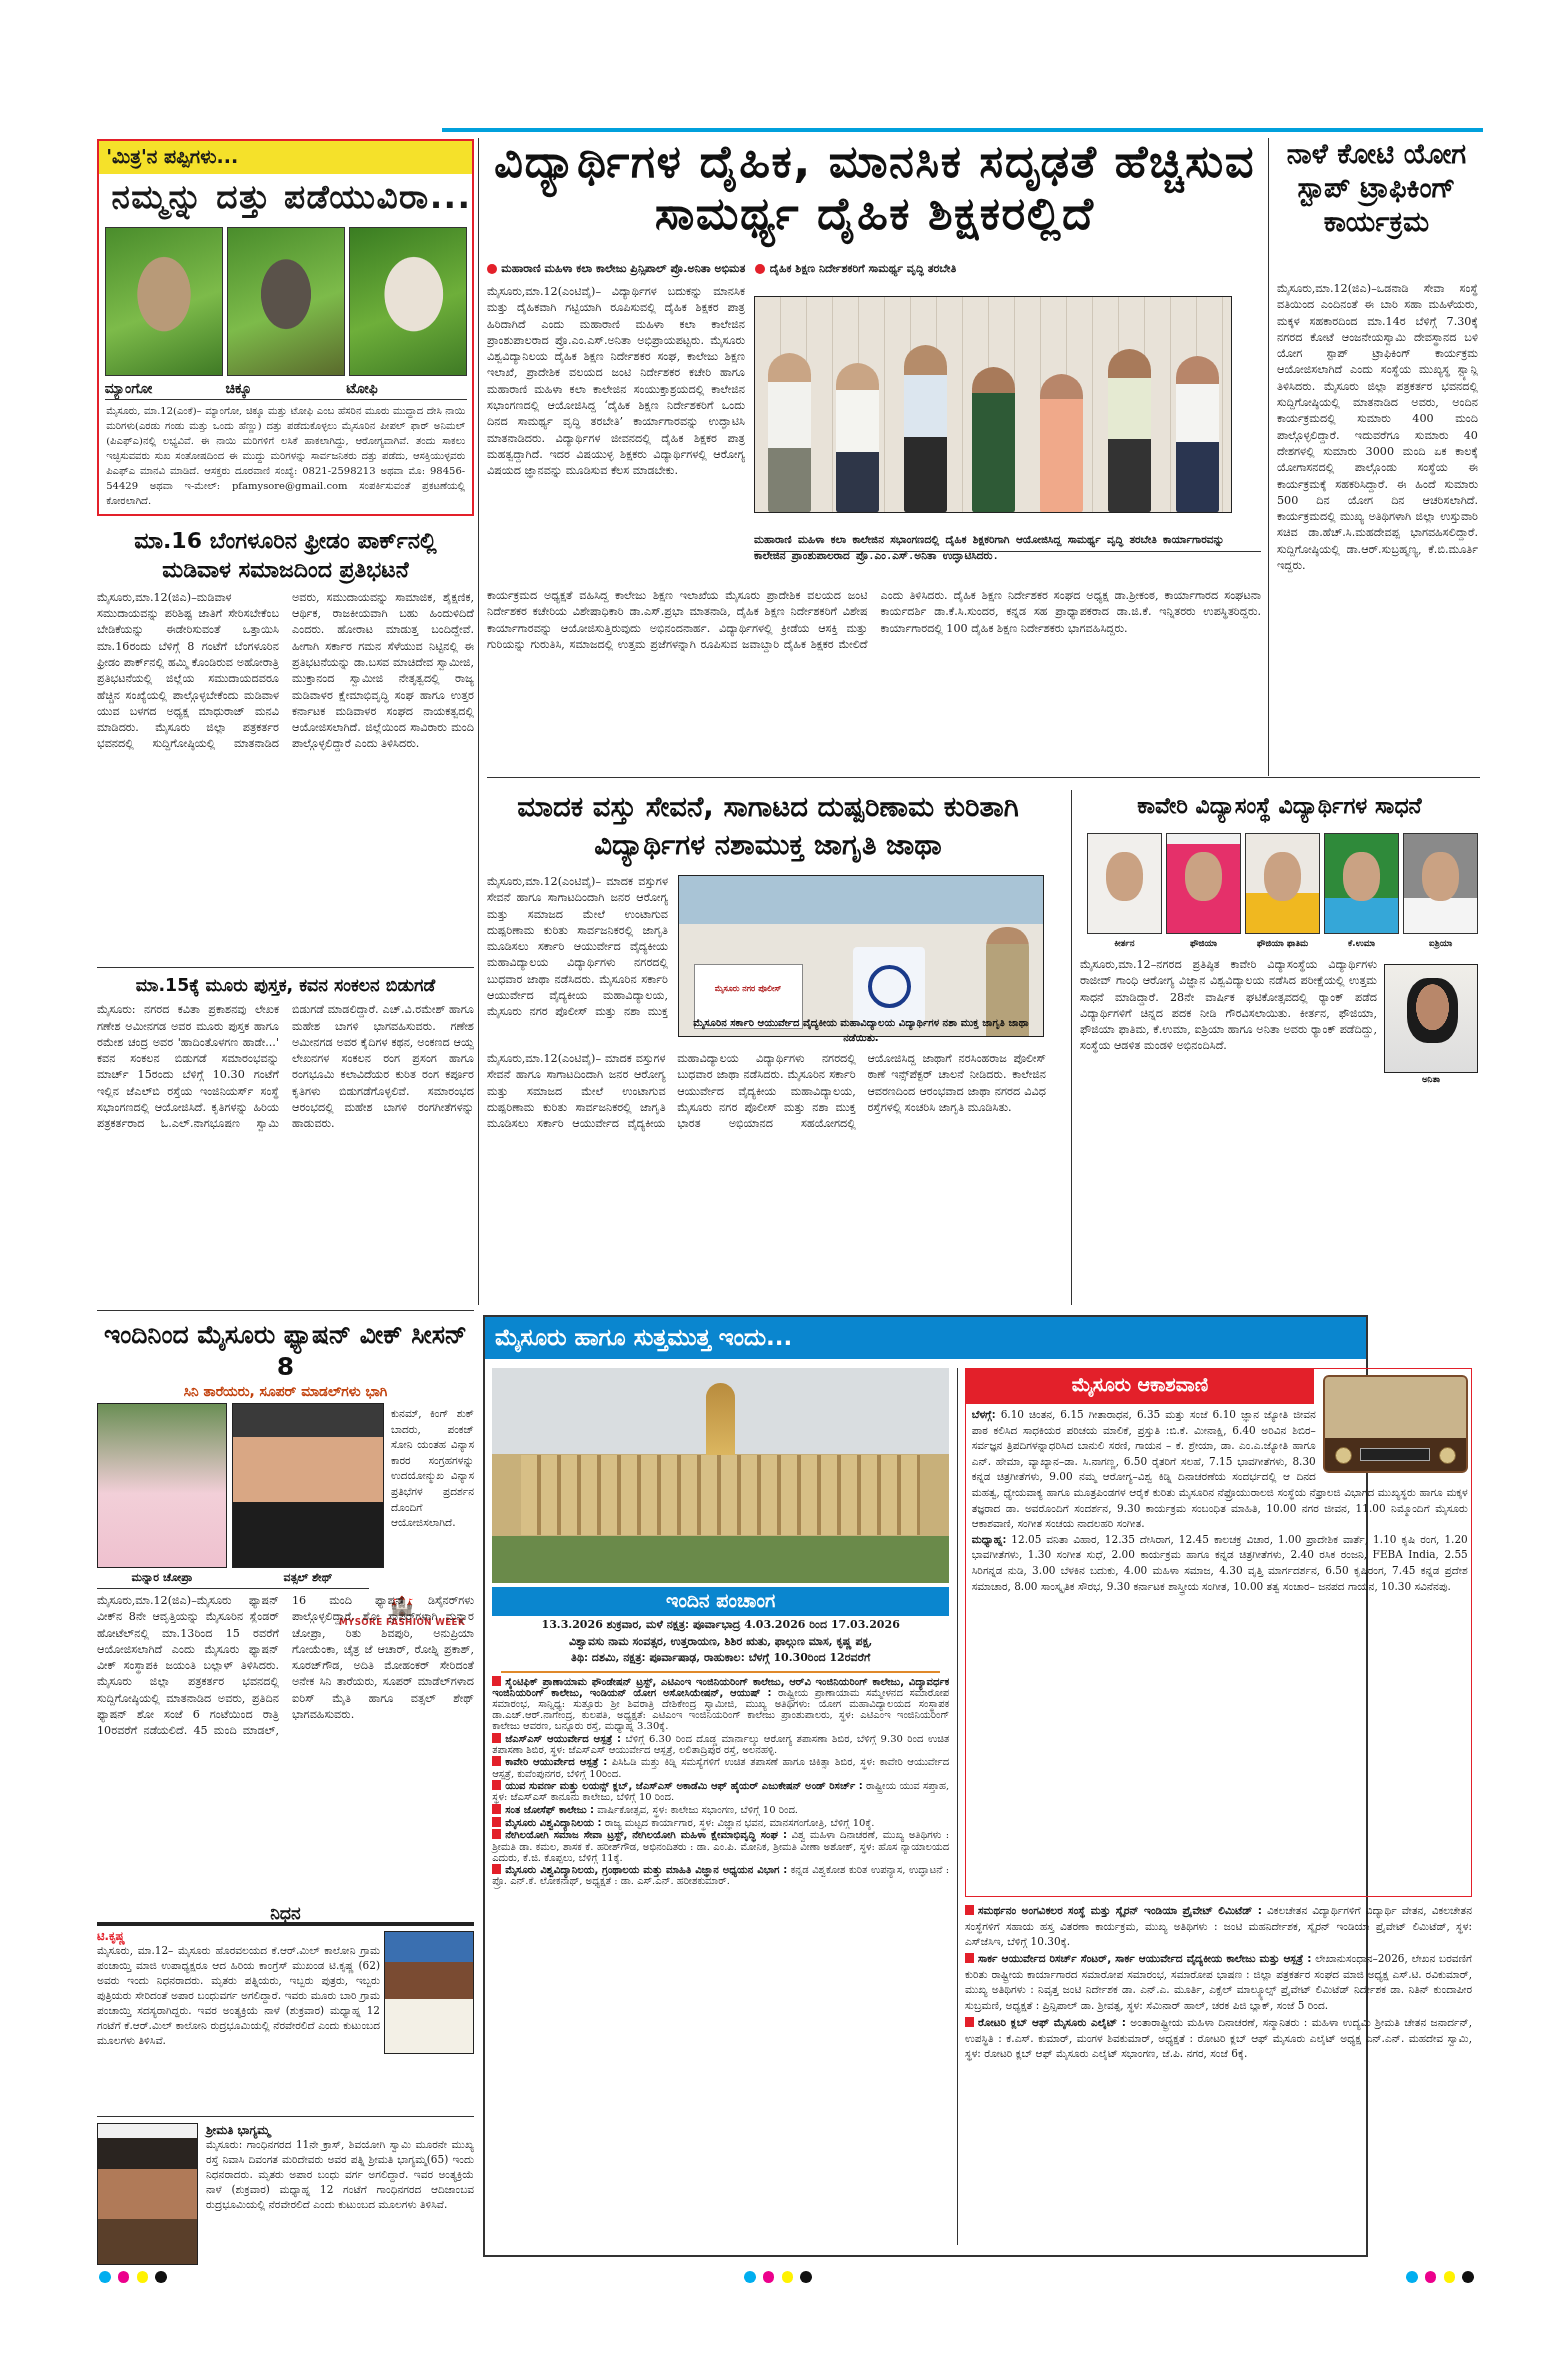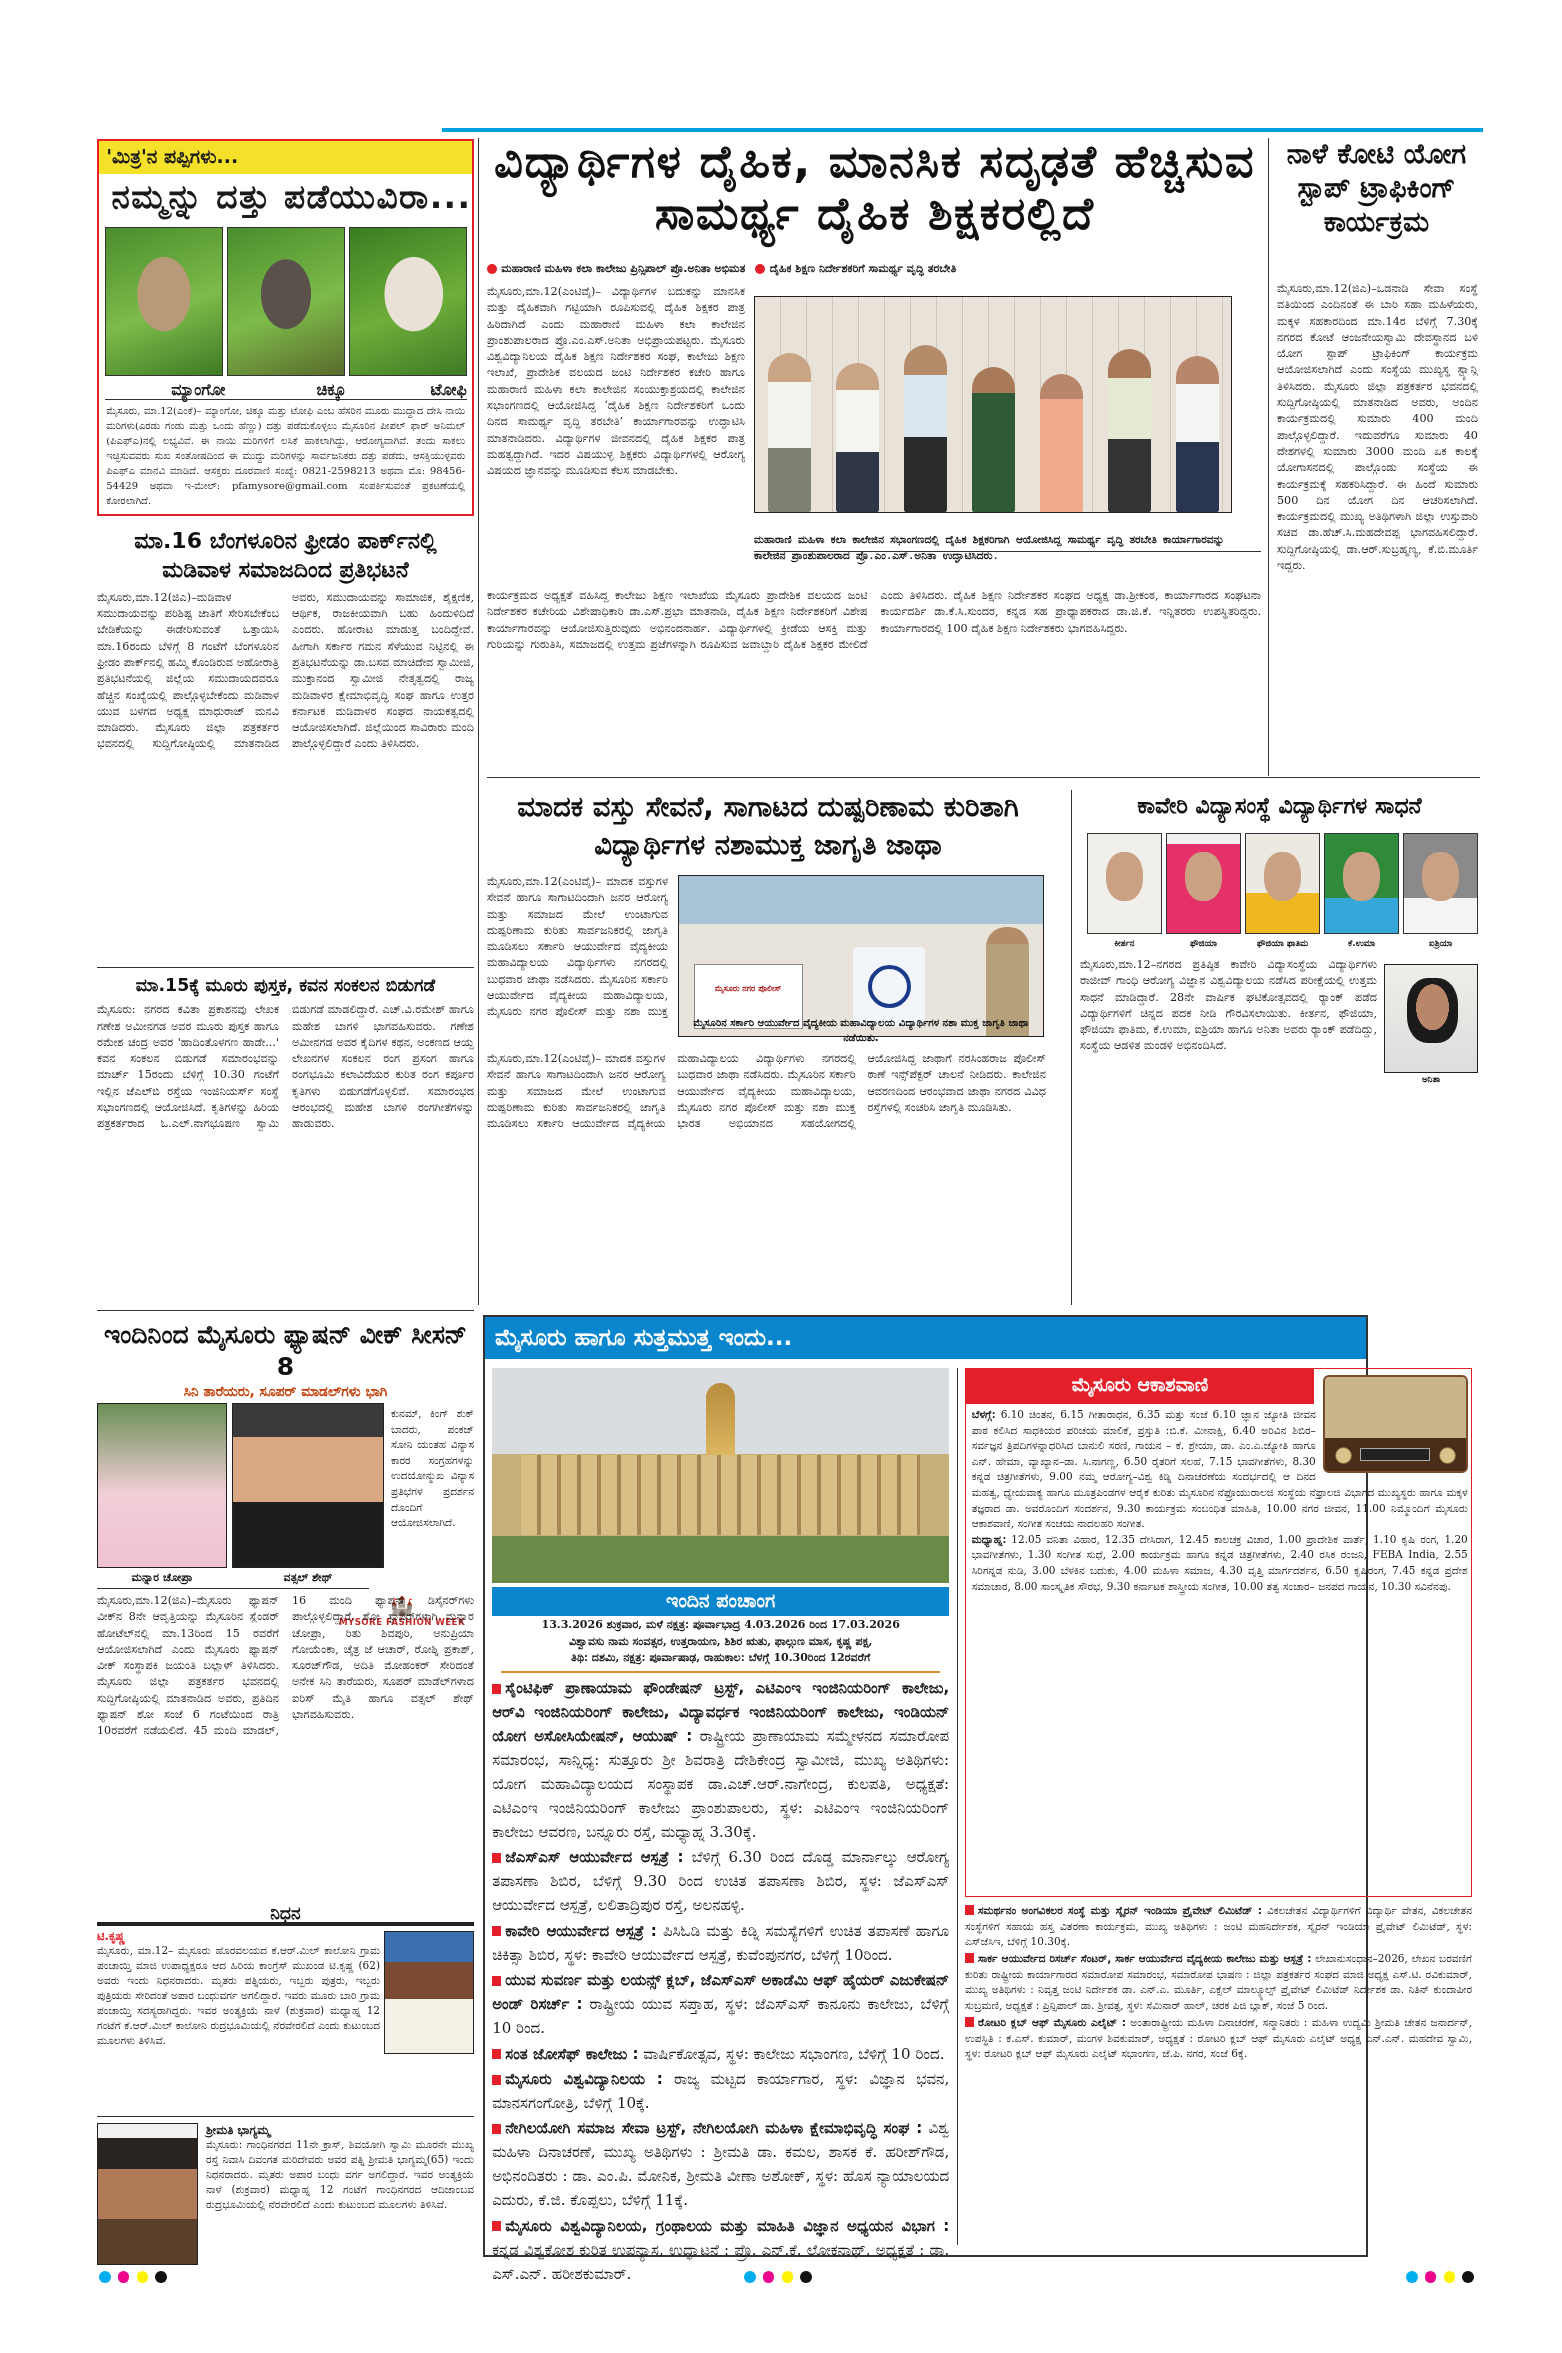--- a/index.html
+++ b/index.html
@@ -34,21 +34,21 @@
   
   .puppy-box { position: absolute; left: 97px; top: 139px; width: 377px; height: 377px; border: 2.9px solid #e3202a; }
   .puppy-kicker { background: #f5e12a; height: 33px; font-size: 19px; font-weight: bold; padding: 4.3px 7.2px; font-family: "DejaVu Sans", sans-serif; }
   .puppy-title { font-size: 33px; font-weight: bold; text-align: center; margin-top: 2.9px; font-family: "DejaVu Sans", sans-serif; letter-spacing: 1.4px; margin-left: 12px; }
   .puppy-photos { position: absolute; left: 5.8px; top: 86px; width: 362px; height: 149px; display: flex; gap: 4.3px; }
   .puppy-photo { flex: 1; border: 0.7px solid #333; position: relative; overflow: hidden;
     background: radial-gradient(ellipse at 50% 45%, #b89a78 0 32%, transparent 33%), linear-gradient(160deg, #4a8d2c, #7dbb4a 55%, #3f7a25); }
   .puppy-photo.p2 { background: radial-gradient(ellipse at 50% 45%, #5a524a 0 30%, transparent 31%), linear-gradient(160deg, #4a8d2c, #7dbb4a 55%, #5a6a2c); }
   .puppy-photo.p3 { background: radial-gradient(ellipse at 55% 45%, #e9e1d6 0 32%, transparent 33%), linear-gradient(160deg, #3a7d22, #6eaf3a 55%, #3f7a25); }
   .puppy-names { position: absolute; left: 5.8px; top: 239px; width: 362px; display: flex; }
-  .puppy-names span { flex: 1; text-align: right; font-size: 16px; font-weight: bold; font-family: "DejaVu Sans", sans-serif; }
+  .puppy-names span { flex: 1; text-align: left; font-size: 14px; font-weight: bold; font-family: "DejaVu Sans", sans-serif; }
   .puppy-rule { position: absolute; left: 5.8px; top: 258px; width: 362px; height: 0.7px; background: #333; }
   .puppy-body { position: absolute; left: 7.2px; top: 262px; width: 359px; font-size: 10px; line-height: 15px; }
 
   
   .story { position: absolute; }
   .story .headline { text-align: center; }
 
   
   .lead-head { position: absolute; left: 487px; top: 136px; width: 775px; font-size: 45px; line-height: 52px; text-align: center; letter-spacing: 1.4px; }
   .lead-decks { position: absolute; left: 487px; top: 262px; width: 775px; font-size: 11px; font-weight: bold; font-family: "DejaVu Sans", sans-serif; display: flex; gap: 10px; }
@@ -80,21 +80,21 @@
 
   
   .today-box { position: absolute; left: 483px; top: 1315px; width: 885px; height: 942px; border: 2.2px solid #333; }
   .today-bar { position: absolute; left: 0; top: 0; width: 100%; height: 42px; background: #0a86cf; color: #fff; font-size: 23px; font-weight: bold; padding: 7.2px 10px; font-family: "DejaVu Sans", sans-serif; }
   .palace-photo { left: 7.2px; top: 51px; width: 457px; height: 215px; border: none;
     background: linear-gradient(180deg, #d9dde0 0 40%, #c8b07a 40% 78%, #6a8a4a 78% 100%); }
   .palace-dome { position: absolute; left: 50%; top: 14.5px; width: 29px; height: 94px; margin-left: -14.5px; background: linear-gradient(#b98c3e, #e6c36a); border-radius: 14.5px 14.5px 0 0; }
   .panchanga-bar { position: absolute; left: 7.2px; top: 270px; width: 457px; height: 29px; background: #0a86cf; color: #fff; font-size: 19px; text-align: center; font-weight: bold; font-family: "DejaVu Sans", sans-serif; padding-top: 2.2px; }
   .panchanga-text { position: absolute; left: 7.2px; top: 300px; width: 457px; font-size: 11px; line-height: 16.7px; text-align: center; font-weight: bold; }
   .panchanga-rule { position: absolute; left: 16px; top: 354px; width: 439px; height: 2.2px; background: #e0892a; }
-  .events-left { position: absolute; left: 7.2px; top: 359px; width: 457px; font-size: 15px; line-height: 24px; text-align: justify; }
+  .events-left { position: absolute; left: 7.2px; top: 359px; width: 457px; font-size: 10px; line-height: 11px; text-align: justify; }
   .events-right { position: absolute; left: 480px; top: 586px; width: 507px; font-size: 10.5px; line-height: 15.6px; text-align: justify; }
   .events-left p, .events-right p { margin-bottom: 1.4px; }
   .ev-org { font-weight: bold; font-family: "DejaVu Sans", sans-serif; }
 
   .akash-box { position: absolute; left: 480px; top: 51px; width: 507px; height: 529px; border: 1.4px solid #e3202a; }
   .akash-bar { position: absolute; left: 0; top: 0; width: 348px; height: 35px; background: #e3202a; color: #fff; font-size: 19px; text-align: center; font-weight: bold; font-family: "DejaVu Sans", sans-serif; padding-top: 4.3px; }
   .radio-img { position: absolute; left: 357px; top: 5.8px; width: 145px; height: 98px; border-radius: 5.8px;
     background: linear-gradient(#c9b48c 0 65%, #4a2e1a 65% 100%); border: 2.9px solid #7a4b2a; }
   .radio-dial { position: absolute; top: 70px; width: 17.4px; height: 17.4px; border-radius: 50%; background: #d8c48a; border: 1.4px solid #806030; }
   .akash-body { position: absolute; left: 5.8px; top: 38px; width: 496px; font-size: 10.5px; line-height: 15.6px; text-align: justify; }

